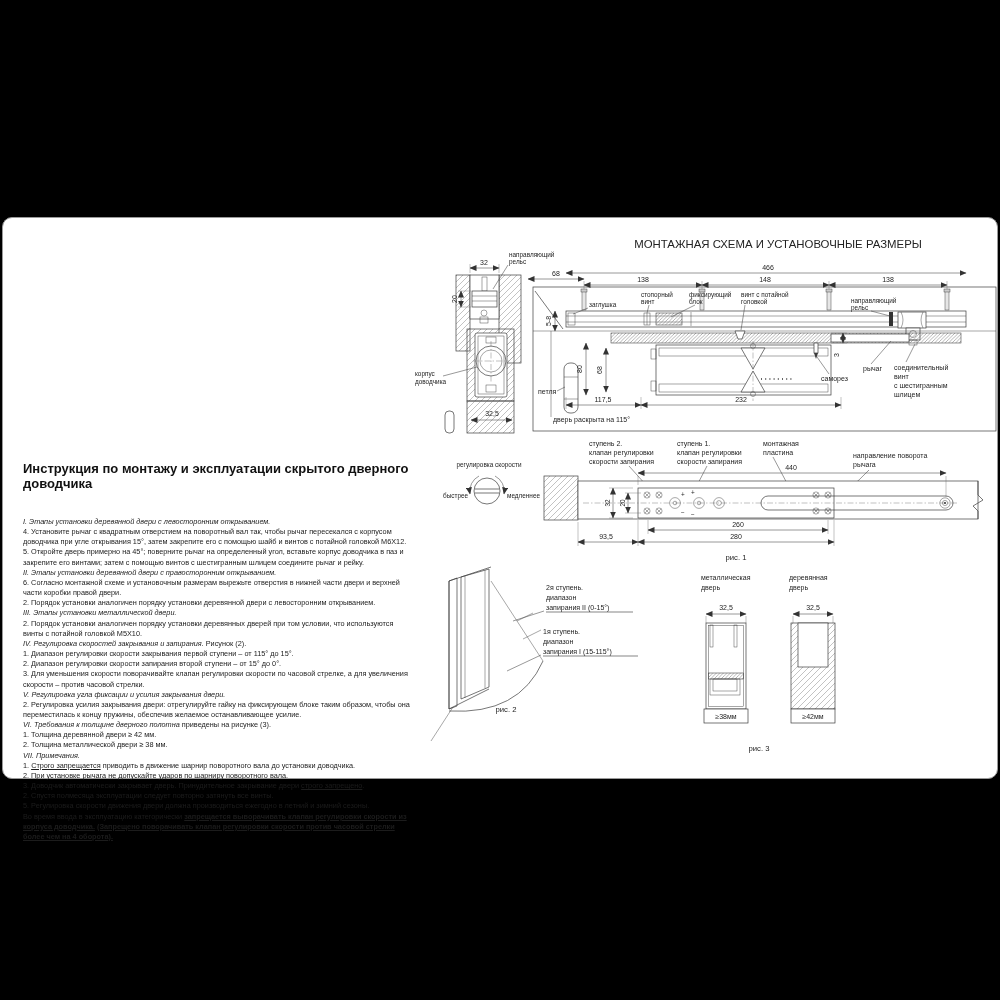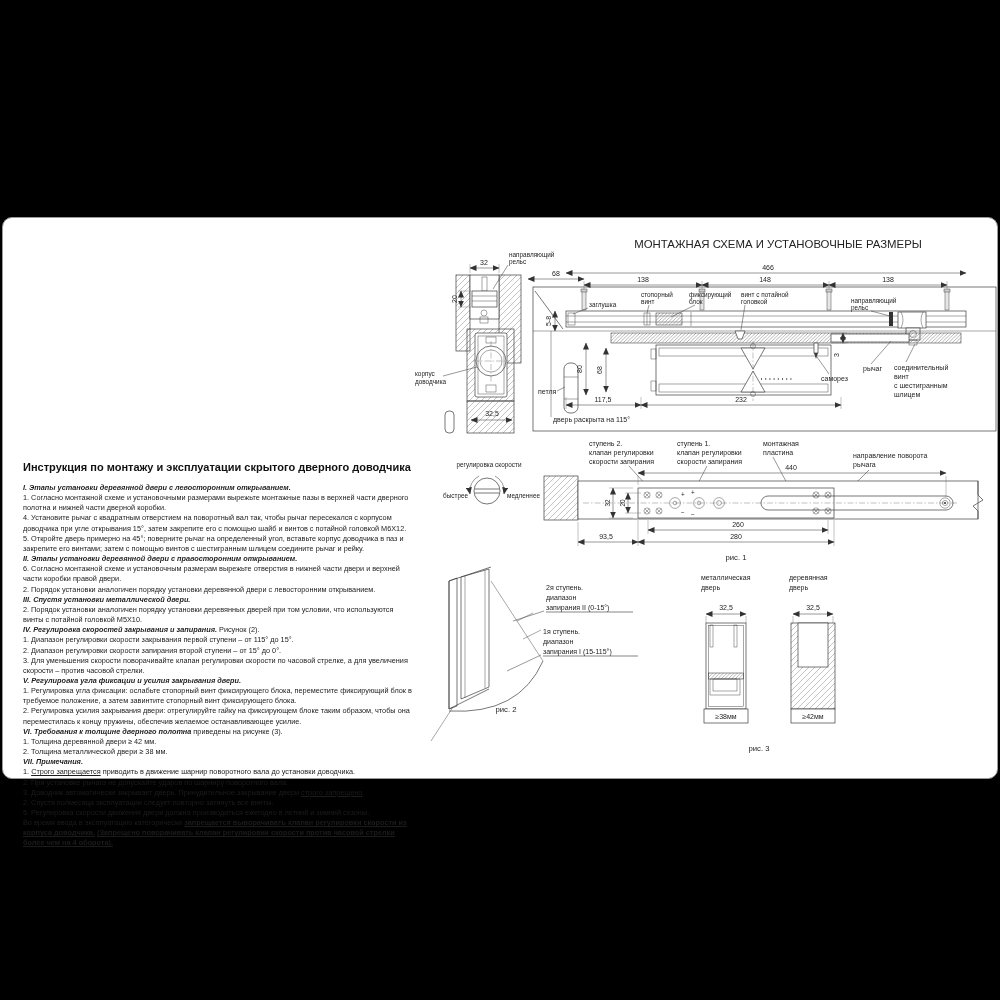--- a/index.html
+++ b/index.html
@@ -1,24 +1,24 @@
 <!DOCTYPE html>
 <html><head>
 <meta charset="utf-8">
 <style>
   html,body{margin:0;padding:0}
   body{width:1000px;height:1000px;background:#000;position:relative;
        font-family:"Liberation Sans",sans-serif;overflow:hidden}
   .card{position:absolute;left:2px;top:217px;width:994px;height:560px;
         background:#fff;border:1px solid #9a9a9a;border-radius:10px}
   .instructions{position:absolute;left:20px;top:243px;width:392px}
-  .doc-title{font-size:11px;font-weight:bold;color:#111;margin:0 0 10px 0}
+  .doc-title{font-size:13px;font-weight:bold;color:#111;margin:0 0 26px 0}
   .para{font-size:7.3px;line-height:10.15px;color:#1c1c1c;margin:0}
   .para .b{font-weight:bold}
-  .para .i{font-style:italic;font-weight:bold}
+  .para .i{font-style:italic;font-weight:normal}
   .para .u{text-decoration:underline}
   svg text{font-family:"Liberation Sans",sans-serif;fill:#1d1d1d}
   .t6{font-size:6.4px}.t7{font-size:7px}.t8{font-size:7.7px}
   .ttl{font-size:11.4px;fill:#222}
   .mid{text-anchor:middle}
   .ln{stroke:#3c3c3c;stroke-width:.7;fill:none}
   .ln2{stroke:#3c3c3c;stroke-width:.45;fill:none}
   .fw{fill:#fff;stroke:#3c3c3c;stroke-width:.7}
   .hz{fill:url(#h1);stroke:#3c3c3c;stroke-width:.7}
   .hd{fill:url(#h2);stroke:#3c3c3c;stroke-width:.55}
@@ -29,34 +29,32 @@
   .ul{stroke:#333;stroke-width:.6}
 </style>
 </head>
 <body>
 
 <div class="card">
   <div class="instructions">
     <p class="doc-title">Инструкция по монтажу и эксплуатации скрытого дверного доводчика</p>
     <div>
         <p class="para"><span class="i">I. Этапы установки деревянной двери с левосторонним открыванием.</span></p>
-        <p class="para"><span>1. Согласно монтажной схеме и установочными размерами вырежьте монтажные пазы в верхней части дверного полотна и нижней части дверной коробки.</span></p>
         <p class="para"><span>4. Установите рычаг с квадратным отверстием на поворотный вал так, чтобы рычаг пересекался с корпусом доводчика при угле открывания 15°, затем закрепите его с помощью шайб и винтов с потайной головкой М6Х12.</span></p>
         <p class="para"><span>5. Откройте дверь примерно на 45°; поверните рычаг на определенный угол, вставьте корпус доводчика в паз и закрепите его винтами; затем с помощью винтов с шестигранным шлицем соедините рычаг и рейку.</span></p>
         <p class="para"><span class="i">II. Этапы установки деревянной двери с правосторонним открыванием.</span></p>
         <p class="para"><span>6. Согласно монтажной схеме и установочным размерам вырежьте отверстия в нижней части двери и верхней части коробки правой двери.</span></p>
         <p class="para"><span>2. Порядок установки аналогичен порядку установки деревянной двери с левосторонним открыванием.</span></p>
-        <p class="para"><span class="i">III. Спустя установки металлической двери.</span></p>
+        <p class="para"><span class="i">III. Этапы установки металлической двери.</span></p>
         <p class="para"><span>2. Порядок установки аналогичен порядку установки деревянных дверей при том условии, что используются винты с потайной головкой М5Х10.</span></p>
         <p class="para"><span class="i">IV. Регулировка скоростей закрывания и запирания.</span><span> Рисунок (2).</span></p>
         <p class="para"><span>1. Диапазон регулировки скорости закрывания первой ступени – от 115° до 15°.</span></p>
         <p class="para"><span>2. Диапазон регулировки скорости запирания второй ступени – от 15° до 0°.</span></p>
         <p class="para"><span>3. Для уменьшения скорости поворачивайте клапан регулировки скорости по часовой стрелке, а для увеличения скорости – против часовой стрелки.</span></p>
         <p class="para"><span class="i">V. Регулировка угла фиксации и усилия закрывания двери.</span></p>
-        <p class="para"><span>1. Регулировка угла фиксации: ослабьте стопорный винт фиксирующего блока, переместите фиксирующий блок в требуемое положение, а затем завинтите стопорный винт фиксирующего блока.</span></p>
         <p class="para"><span>2. Регулировка усилия закрывания двери: отрегулируйте гайку на фиксирующем блоке таким образом, чтобы она переместилась к концу пружины, обеспечив желаемое останавливающее усилие.</span></p>
         <p class="para"><span class="i">VI. Требования к толщине дверного полотна</span><span> приведены на рисунке (3).</span></p>
         <p class="para"><span>1. Толщина деревянной двери ≥ 42 мм.</span></p>
         <p class="para"><span>2. Толщина металлической двери ≥ 38 мм.</span></p>
         <p class="para"><span class="i">VII. Примечания.</span></p>
         <p class="para"><span>1. </span><span class="u">Строго запрещается</span><span> приводить в движение шарнир поворотного вала до установки доводчика.</span></p>
         <p class="para"><span>2. При установке рычага не допускайте ударов по шарниру поворотного вала.</span></p>
         <p class="para"><span>3. Доводчик автоматически закрывает дверь. Принудительное закрывание двери </span><span class="u">строго запрещено</span><span>.</span></p>
         <p class="para"><span>2. Спустя полмесяца эксплуатации следует повторно затянуть все винты.</span></p>
         <p class="para"><span>5. Регулировка скорости движения двери должна производиться ежегодно в летний и зимний сезоны.</span></p>

